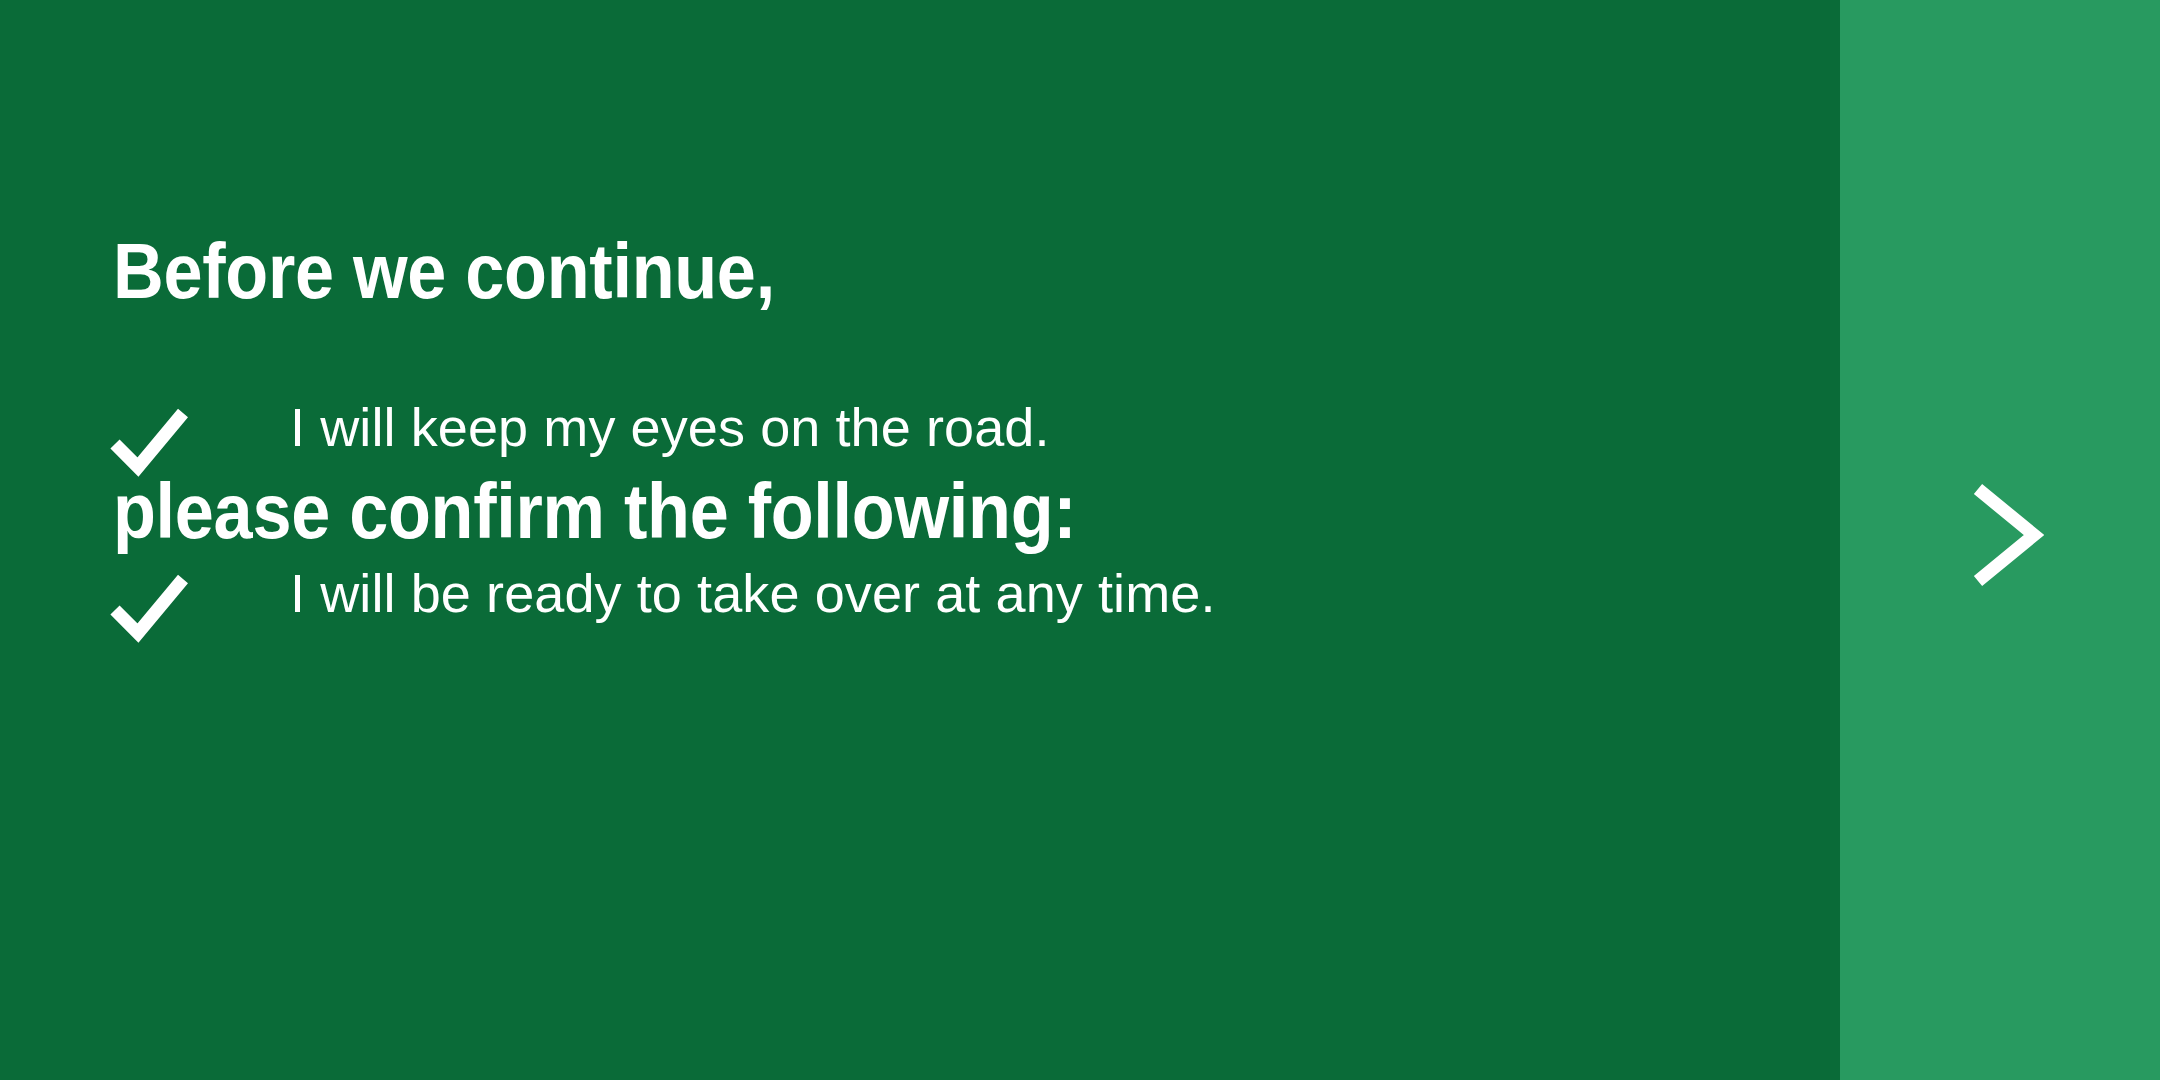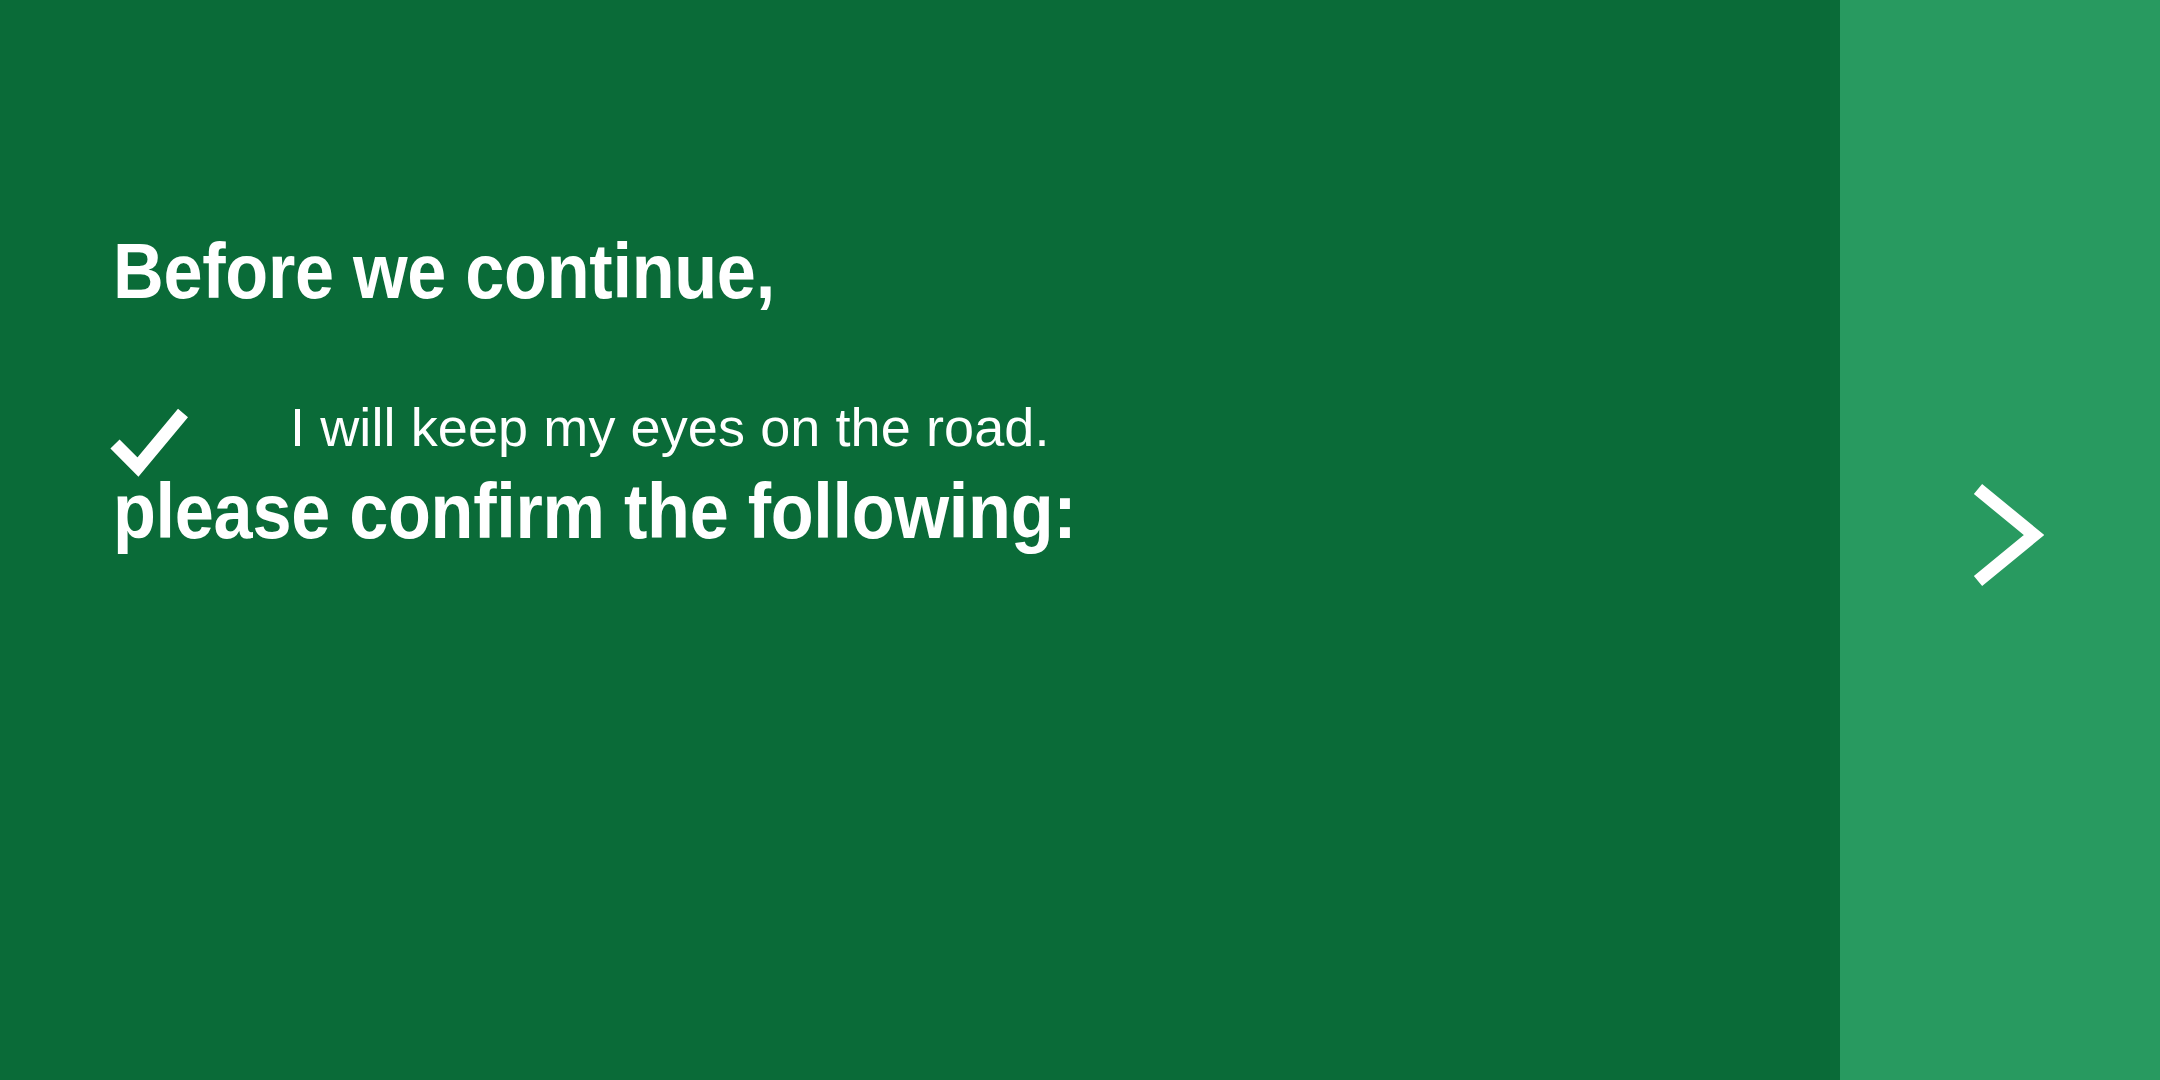--- a/index.html
+++ b/index.html
@@ -132,20 +132,28 @@
 
       <div class="check-row">
         <span class="check-icon">
           <svg viewBox="0 0 72 76" xmlns="http://www.w3.org/2000/svg" aria-hidden="true">
             <path d="M2 38 L25 61 L70 7" fill="none" stroke="#FFFFFF" stroke-width="13" stroke-linecap="butt" stroke-linejoin="miter"></path>
           </svg>
         </span>
         <span class="check-label">I will keep my eyes on the road.</span>
       </div>
 
+      <div class="check-row">
+        <span class="check-icon">
+          <svg viewBox="0 0 72 76" xmlns="http://www.w3.org/2000/svg" aria-hidden="true">
+            <path d="M2 38 L25 61 L70 7" fill="none" stroke="#FFFFFF" stroke-width="13" stroke-linecap="butt" stroke-linejoin="miter"></path>
+          </svg>
+        </span>
+        <span class="check-label">I will be ready to take over at any time.</span>
+      </div>
 
 
     </div>
   </div>
 
   <div class="side-panel" style="background: rgb(40, 154, 96);">
     <span class="chevron-wrap">
       <svg viewBox="0 0 76 104" xmlns="http://www.w3.org/2000/svg" aria-hidden="true">
         <path d="M10 6 L66 52 L10 98" fill="none" stroke="#FFFFFF" stroke-width="13" stroke-linecap="butt" stroke-linejoin="miter"></path>
       </svg>

